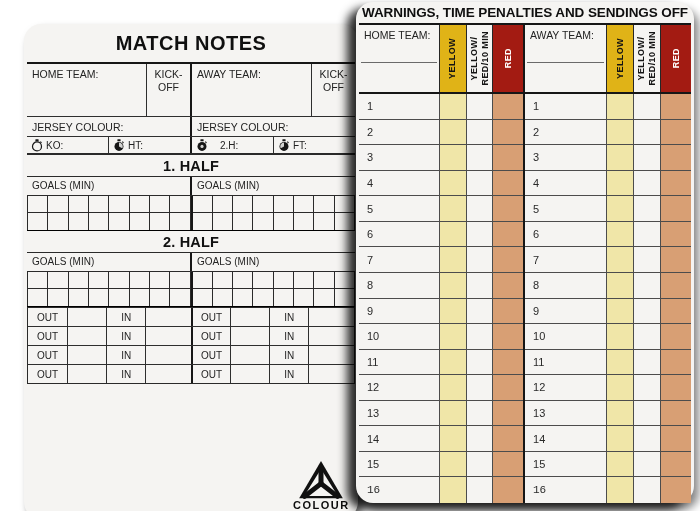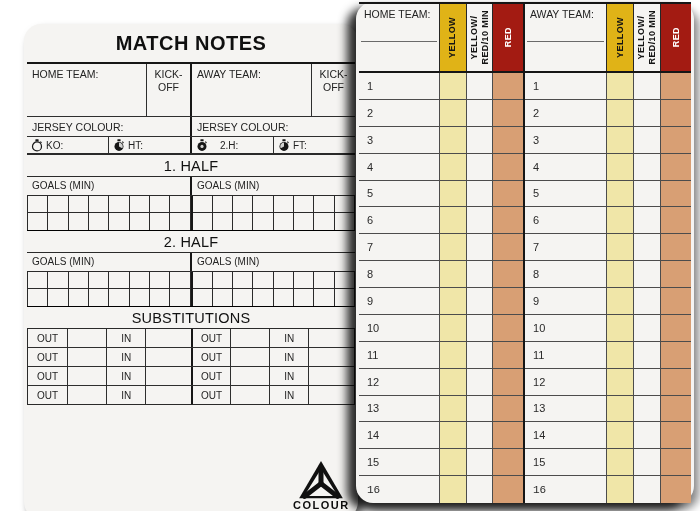--- a/index.html
+++ b/index.html
@@ -17,21 +17,21 @@
     box-shadow:4px 5px 7px rgba(0,0,0,0.55);
     padding:0 3px;
     margin-left:16px;
   }
   #right-card{
     left:356px;top:2px;width:338px;height:501px;
     box-shadow:-9px 6px 10px rgba(0,0,0,0.82),5px 7px 9px rgba(0,0,0,0.45);
     padding:0 3px;
   }
   .section-title{
-    text-align:center;font-weight:400;font-size:14.5px;letter-spacing:.2px;
+    text-align:center;font-weight:700;font-size:14.5px;letter-spacing:.2px;
     display:flex;align-items:center;justify-content:center;color:#111;
   }
   
   .lc-title{height:38px;display:flex;align-items:center;justify-content:center;
     font-size:20px;font-weight:700;letter-spacing:.5px;color:#0f0f0f;}
   .teams-table{border-top:2px solid #161616;border-bottom:2px solid #2a2a2a;}
   .t-row{display:flex;box-sizing:border-box;}
   .t-row1{height:52px;}
   .t-row2{height:20px;border-top:1px solid #2e2e2e;}
   .t-row3{height:17px;border-top:1px solid #2e2e2e;}
@@ -257,21 +257,20 @@
           <div class="goal-cell"></div>
           <div class="goal-cell"></div>
           <div class="goal-cell"></div>
           <div class="goal-cell"></div>
           <div class="goal-cell"></div>
           <div class="goal-cell"></div>
         </div>
     </div>
   </div>
 
-  <div class="section-title st-subs">SUBSTITUTIONS</div>
 
   <div class="subs-table">
     <div class="subs-row">
       <div class="sub-cell first">OUT</div>
       <div class="sub-cell"></div>
       <div class="sub-cell">IN</div>
       <div class="sub-cell gap"></div>
       <div class="sub-cell mid">OUT</div>
       <div class="sub-cell"></div>
       <div class="sub-cell">IN</div>
@@ -320,20 +319,21 @@
           <line x1="25" y1="26" x2="43" y2="40"></line>
           <line x1="25" y1="26" x2="7" y2="40"></line>
         </g>
       </svg>
       <div class="brand-name">COLOUR</div>
     </div>
   </div>
 </div>
 
 <div class="card" id="right-card">
+  <div class="rc-title">WARNINGS, TIME PENALTIES AND SENDINGS OFF</div>
 
   <div class="rc-table">
     <div class="rc-head">
       <div class="hc team">HOME TEAM:</div>
       <div class="hc ylw">
           <span class="vtext">YELLOW</span>
         </div>
       <div class="hc yrw">
           <span class="vtext">YELLOW/
 RED/10 MIN</span>

